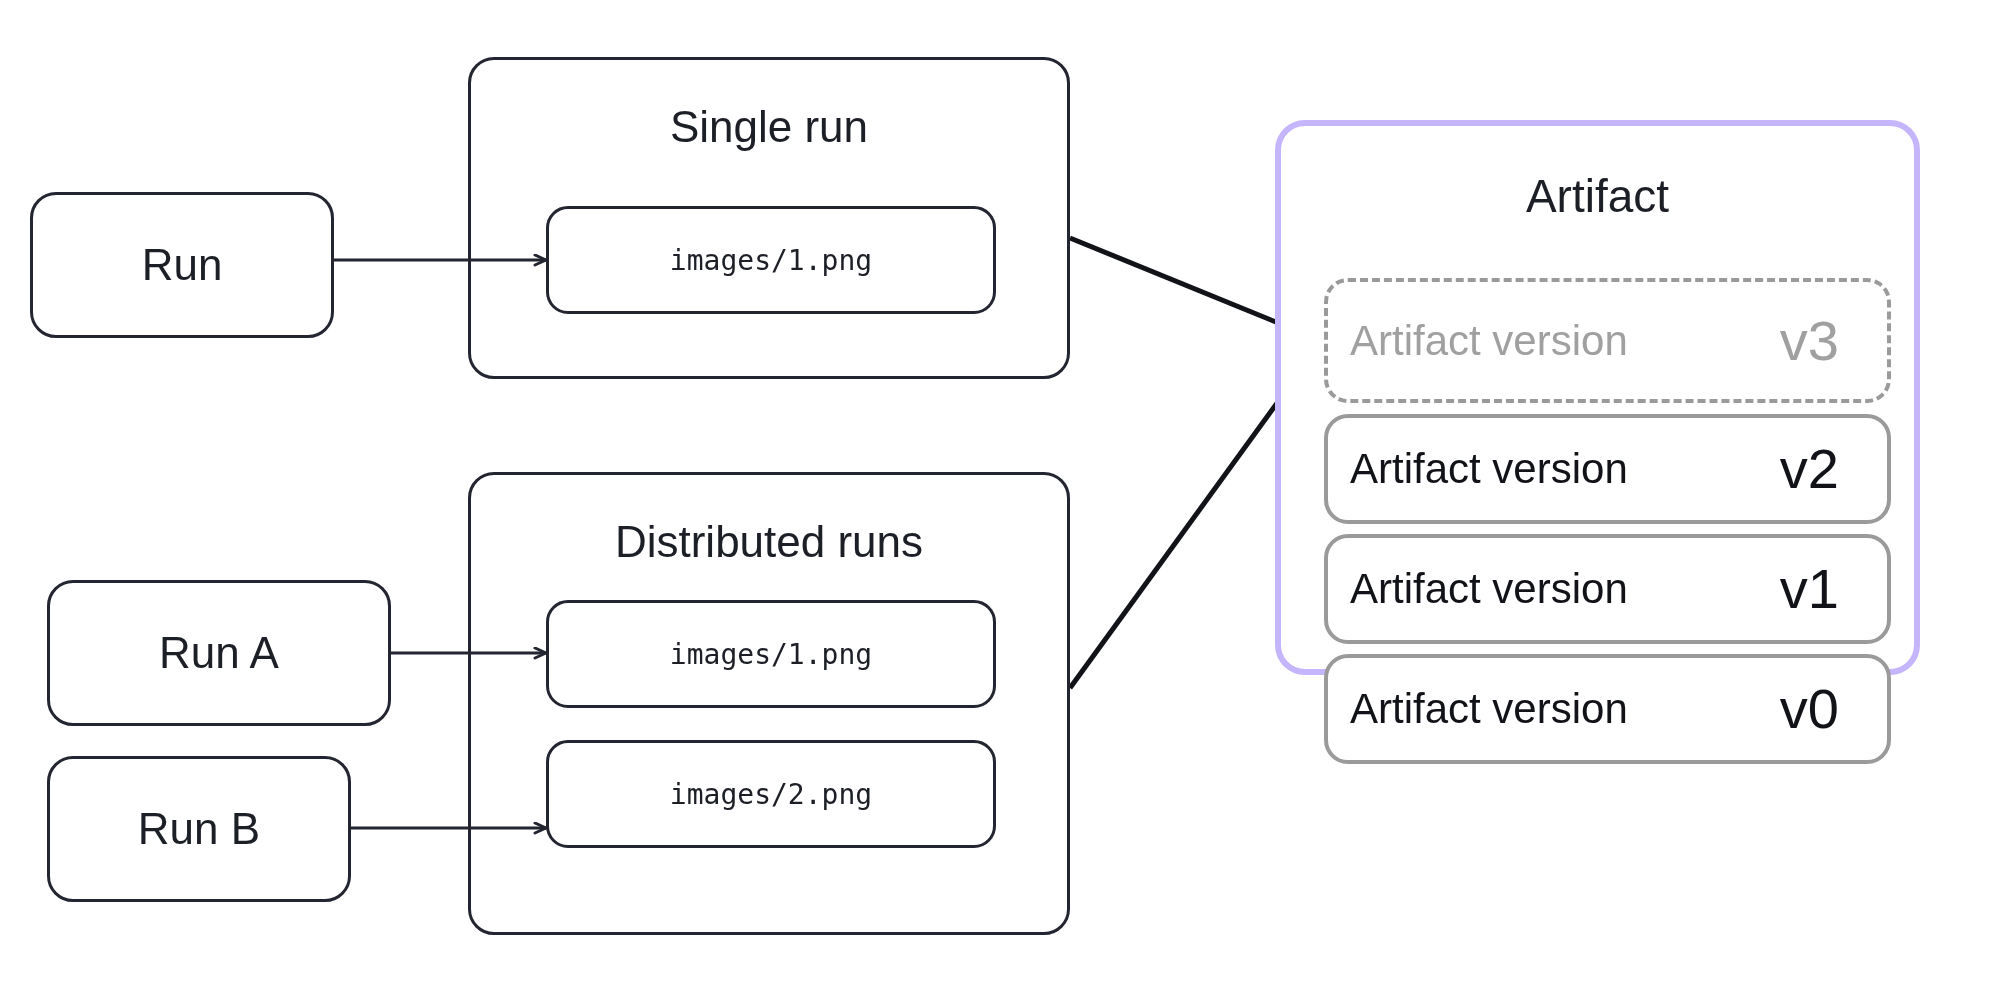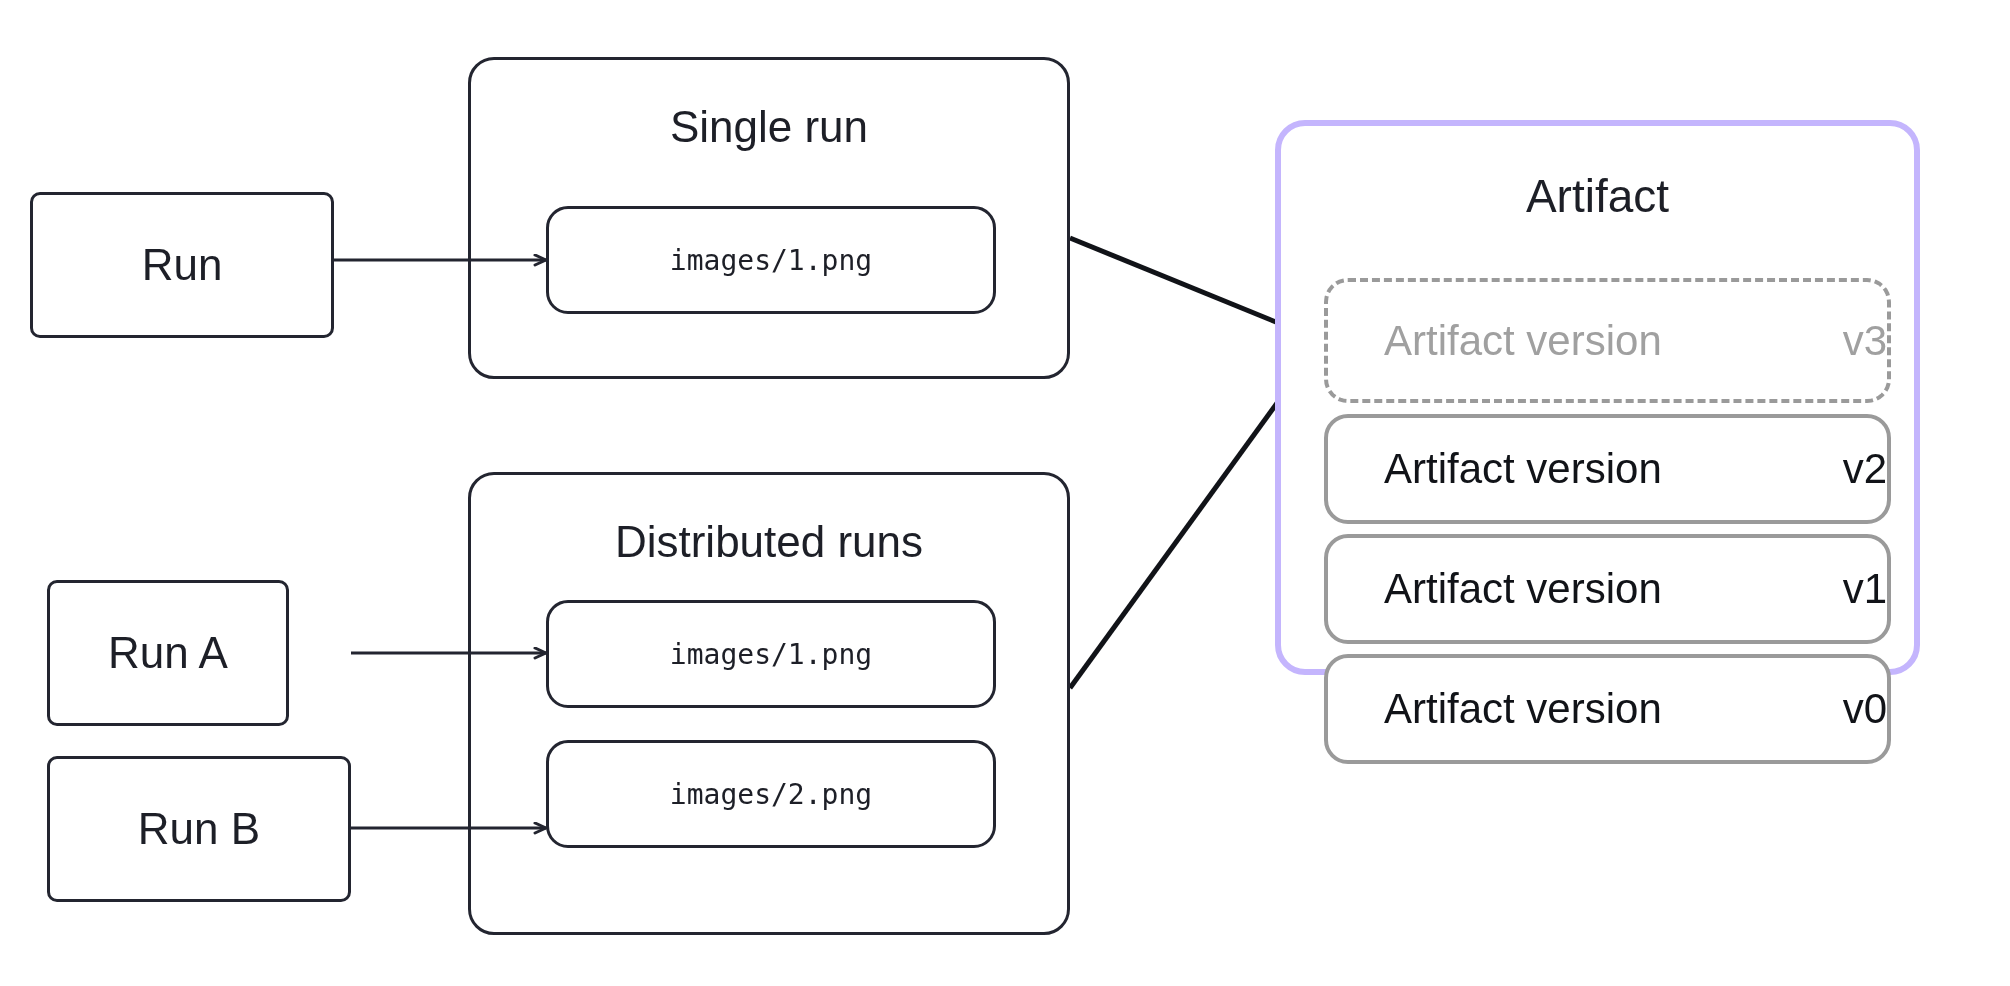--- a/index.html
+++ b/index.html
@@ -25,21 +25,21 @@
   }
 
   
   .node {
     position: absolute;
     box-sizing: border-box;
     display: flex;
     align-items: center;
     justify-content: center;
     border: 3px solid #232530;
-    border-radius: 10px;
+    border-radius: 26px;
     background: #ffffff;
     color: #1d1f27;
   }
   .group-box {
     position: absolute;
     box-sizing: border-box;
     border: 3px solid #232530;
     border-radius: 26px;
     background: transparent;
   }
@@ -94,27 +94,28 @@
   .version-row.solid {
     border: 4px solid #9a9a9a;
   }
   .version-row.dashed {
     border: 4px dashed #9a9a9a;
   }
   .version-name {
     font-size: 42px;
     line-height: 1;
     color: #111318;
-    margin-left: 56px;
+    margin-left: 22px;
   }
   .version-tag {
-    font-size: 42px;
+    font-size: 56px;
     line-height: 1;
     color: #111318;
     margin-left: auto;
+    margin-right: 48px;
   }
   .version-row.dashed .version-name,
   .version-row.dashed .version-tag {
     color: #a0a0a0;
   }
 </style>
 </head>
 <body>
 
 <div id="canvas">
@@ -137,21 +138,21 @@
 
     <line x1="1070" y1="238" x2="1320" y2="340" stroke="#111318" stroke-width="5" marker-end="url(#arrow-thick)"></line>
 
     <line x1="1070" y1="688" x2="1320" y2="344" stroke="#111318" stroke-width="5" marker-end="url(#arrow-thick)"></line>
   </svg>
 
   <div class="node" style="left:30px; top:192px; width:304px; height:146px;">
     <span class="run-label">Run</span>
   </div>
 
-  <div class="node" style="left:47px; top:580px; width:242px; height:146px;">
+  <div class="node" style="left:47px; top:580px; width:344px; height:146px;">
     <span class="run-label">Run A</span>
   </div>
 
   <div class="node" style="left:47px; top:756px; width:304px; height:146px;">
     <span class="run-label">Run B</span>
   </div>
 
   <div class="group-box" style="left:468px; top:57px; width:602px; height:322px;">
     <div class="group-title" style="top:45px;">Single run</div>
   </div>

